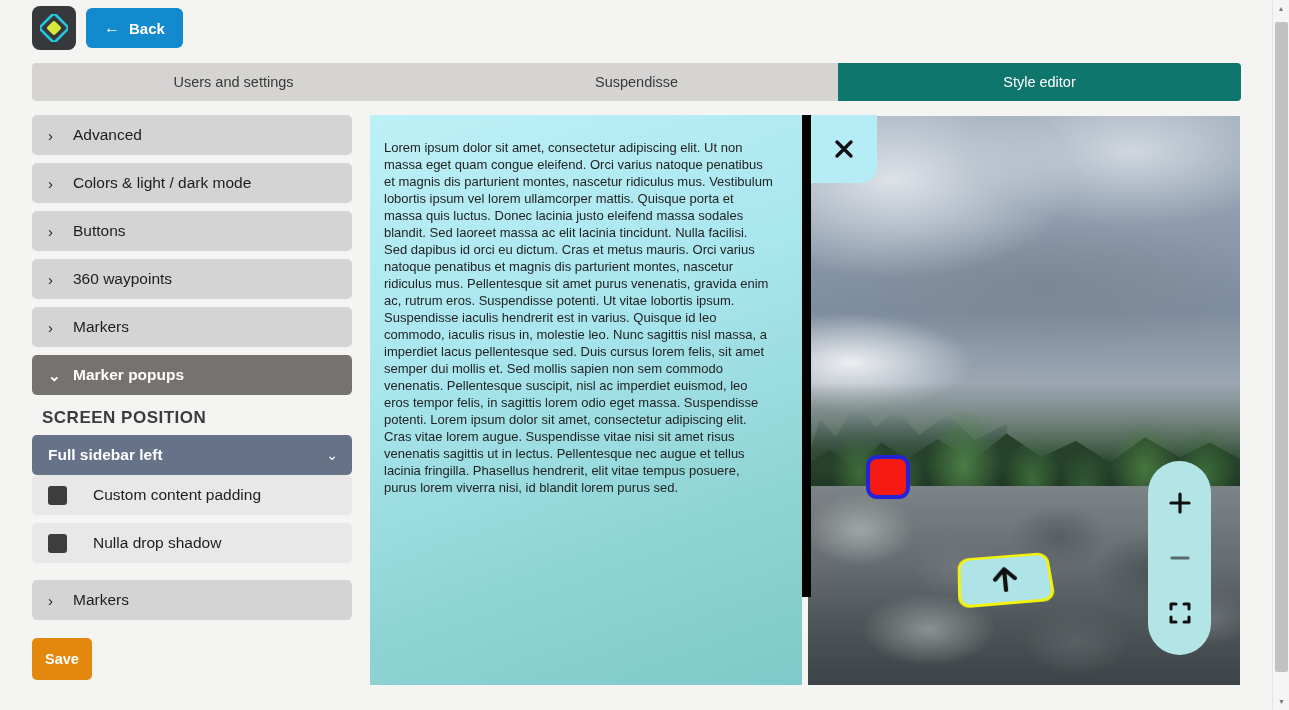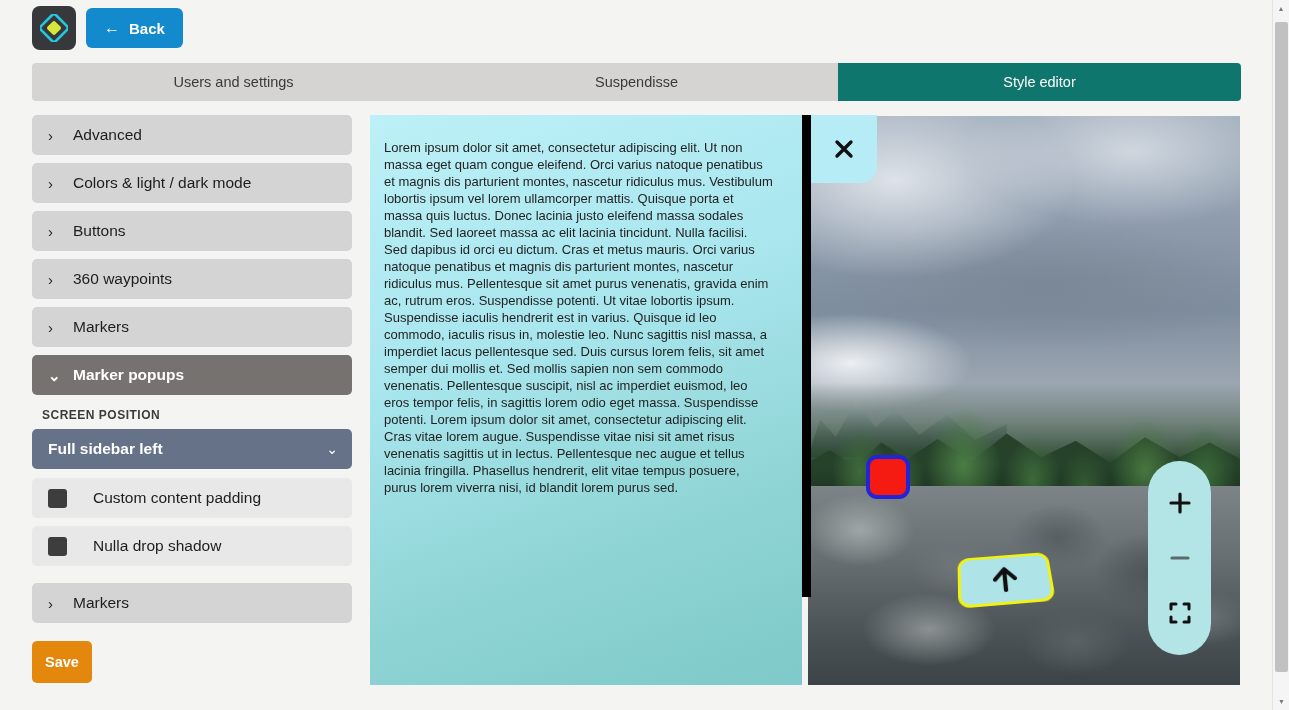--- a/index.html
+++ b/index.html
@@ -123,37 +123,36 @@
     background: #767270;
   }
   .accordion-item.open .chev,
   .accordion-item.open .label {
     color: #ffffff;
     font-weight: bold;
   }
 
   .section-caption {
     margin: 13px 0 7px 10px;
-    font-size: 12px;
+    font-size: 17px;
     letter-spacing: 0.5px;
     color: #3c3c3c;
     font-weight: 600;
   }
 
   .select-box {
     height: 40px;
     border-radius: 5px;
     background: #667288;
     display: flex;
     align-items: center;
     justify-content: space-between;
     padding: 0 14px 0 16px;
     cursor: pointer;
     user-select: none;
-    margin-bottom: 9px;
   }
   .select-box .value {
     font-size: 15.5px;
     color: #ffffff;
     font-weight: bold;
   }
   .select-box .caret {
     font-size: 14px;
     color: #ffffff;
   }

